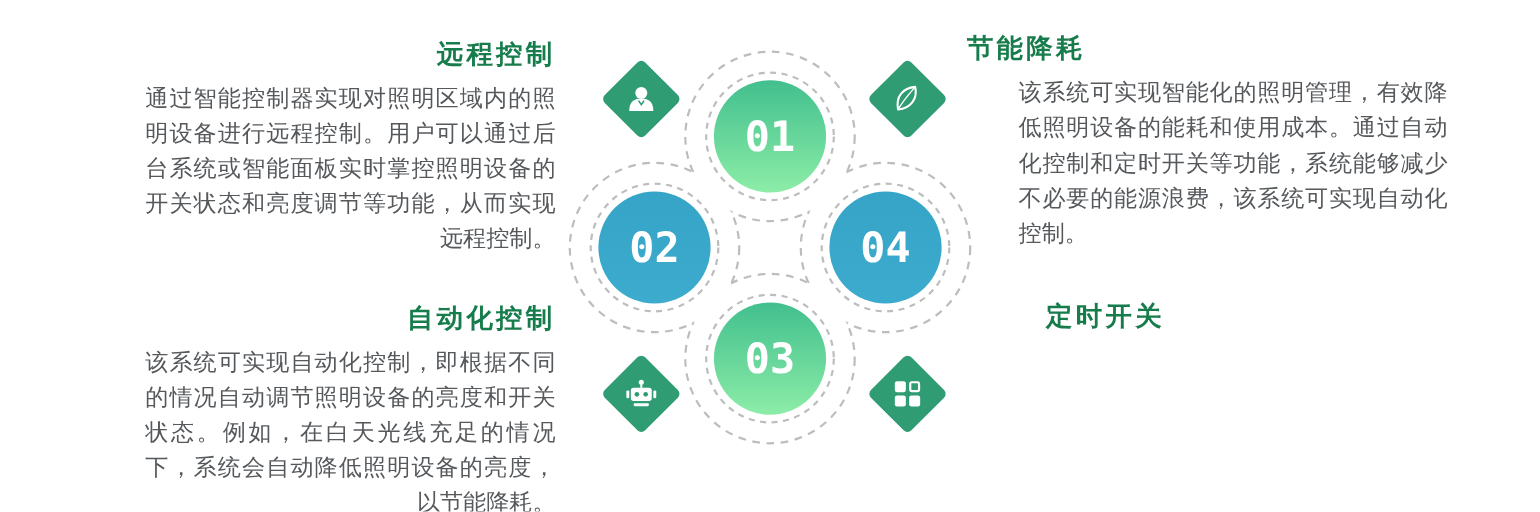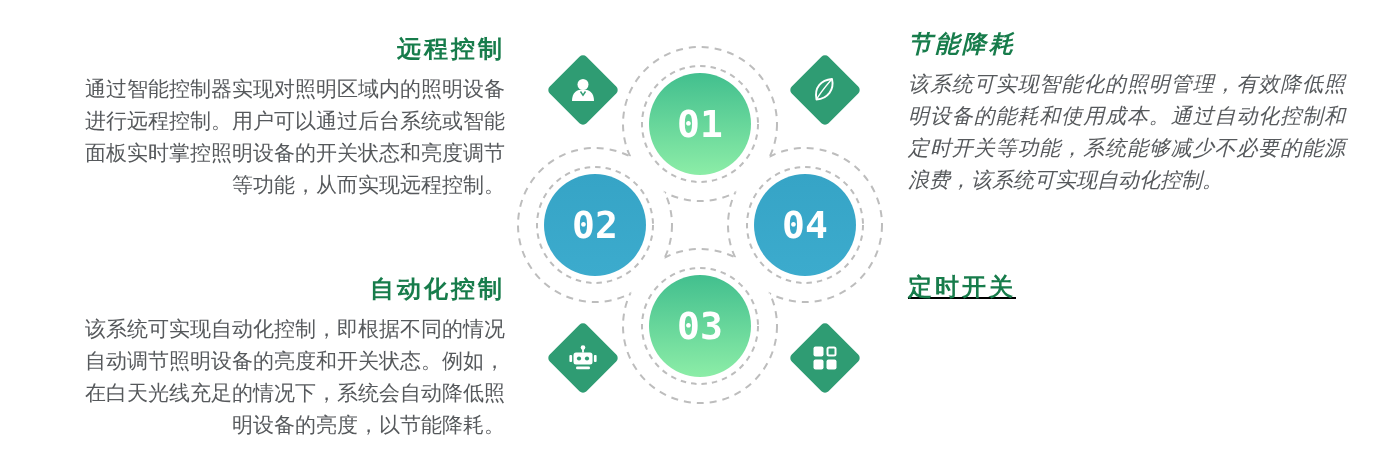--- a/index.html
+++ b/index.html
@@ -24,30 +24,31 @@
     letter-spacing: 3px;
     line-height: 30px;
     margin-bottom: 9px;
   }
   .feature p {
     font-size: 21px;
     line-height: 32px;
     color: #56595C;
     word-break: break-all;
     text-align: justify;
+    margin-left: 47px;
   }
   .feature.align-right { text-align: right; }
   .feature.align-right p { text-align-last: right; }
   .feature.align-left { text-align: left; }
   .feature.align-left p { text-align-last: left; }
 
   .f-remote    { left: 85px;  top: 34px;  width: 420px; }
   .f-auto      { left: 85px;  top: 274px; width: 420px; }
-  .f-energy    { left: 908px; top: 29px;  width: 437px; font-style: italic; }
-  .f-timer     { left: 908px; top: 272px; width: 437px; text-decoration: underline; }
+  .f-energy    { left: 879px; top: 29px;  width: 437px; }
+  .f-timer     { left: 951px; top: 272px; width: 437px; }
 
   .diagram-svg {
     position: absolute;
     left: 500px; top: 5px;
     width: 420px; height: 440px;
   }
   .step-number {
     font-family: "DejaVu Sans Mono", "Liberation Mono", monospace;
     font-weight: bold;
     font-size: 38px;

